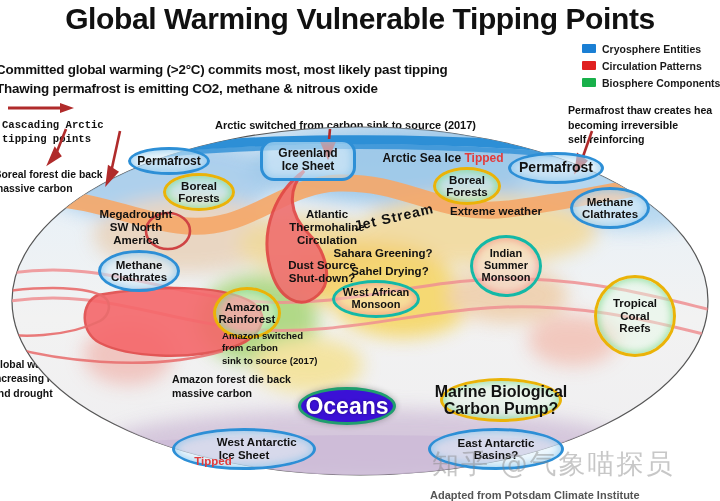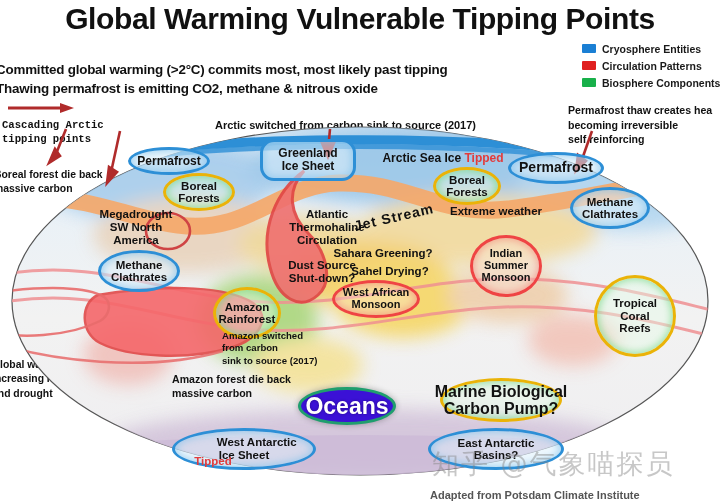--- a/index.html
+++ b/index.html
@@ -50,21 +50,21 @@
     text-align:center;
     font-weight:bold;color:#111;
     line-height:1.08;
     box-sizing:border-box;
     border-radius:50%;
   }
   .n-blue{border:3px solid #2d8fd6;background:rgba(222,240,252,0.55);
           box-shadow:0 0 7px 2px rgba(120,190,235,0.55) inset;}
   .n-green{border:3px solid #eab308;background:rgba(228,250,230,0.45);
            box-shadow:0 0 7px 2px rgba(110,215,125,0.6) inset;}
-  .n-red{border:3px solid #ef4444;background:rgba(255,232,228,0.35);
+  .n-red{border:3px solid #14b8a6;background:rgba(255,232,228,0.35);
          box-shadow:0 0 7px 2px rgba(240,120,110,0.5) inset;}
   .n-oceans{
     border:3px solid #1f9e6e;
     background:#3b11d6;
     color:#fff;
     font-size:23px;
     text-shadow:0 0 3px rgba(0,0,0,.35);
     box-shadow:0 0 6px rgba(0,0,0,.3);
   }
 

